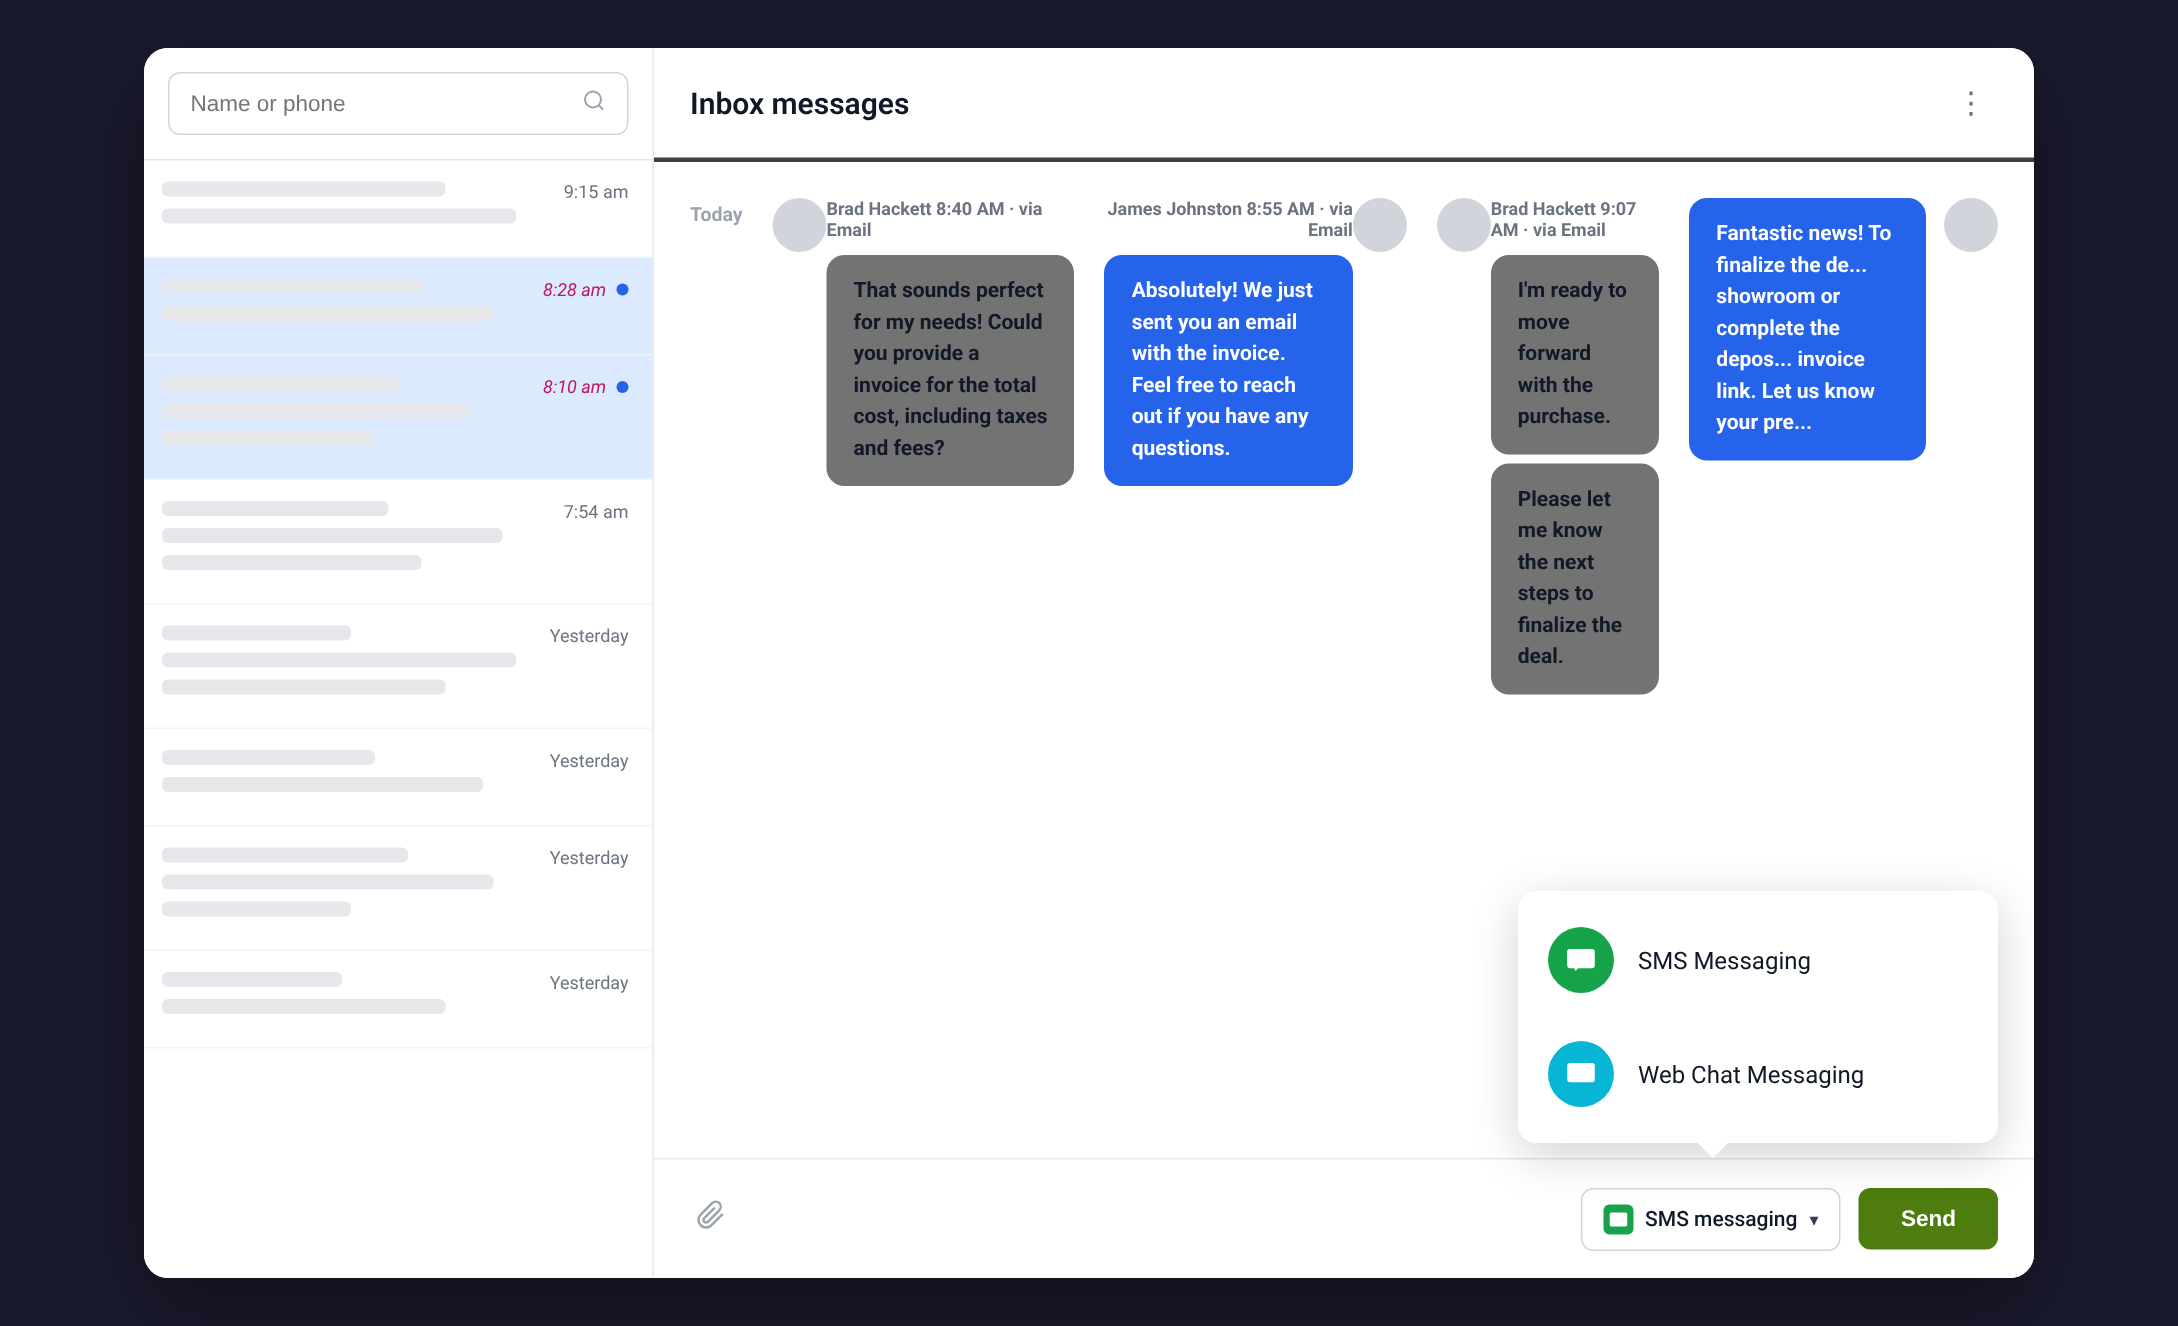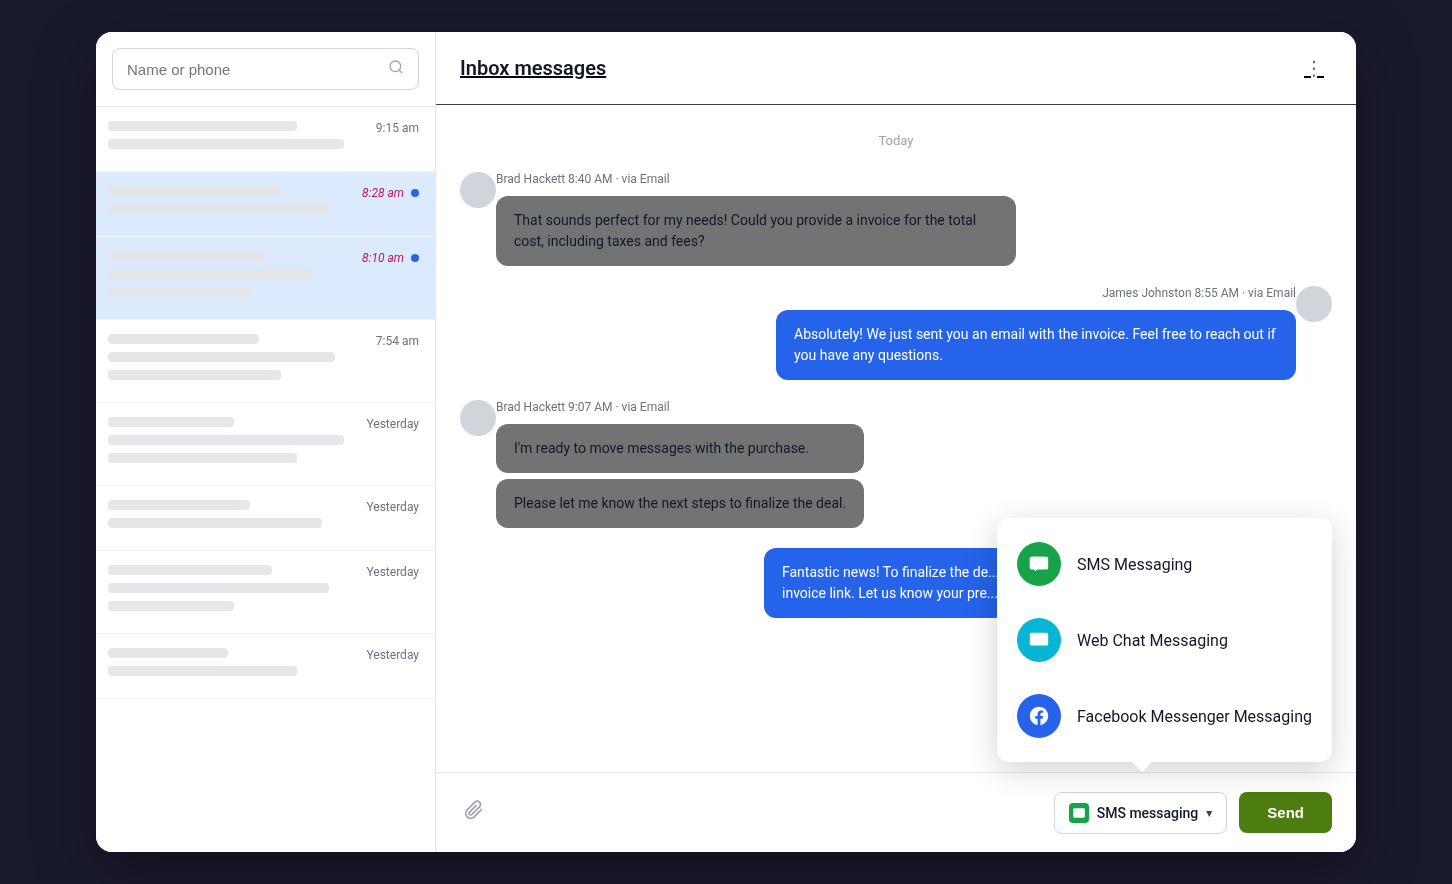--- a/index.html
+++ b/index.html
@@ -99,47 +99,47 @@
     
     .main {
       flex: 1;
       display: flex;
       flex-direction: column;
       background: #fff;
       position: relative;
     }
     .main-header {
       padding: 20px 24px;
-      border-bottom: 1px solid #404040;
+      border-bottom: 3px solid #404040;
       display: flex;
       align-items: center;
       justify-content: space-between;
-      text-decoration: underline;
     }
     .main-title {
       font-size: 20px;
       font-weight: 600;
       color: #111827;
     }
     .more-btn {
       background: none;
       border: none;
       cursor: pointer;
       font-size: 20px;
       color: #6b7280;
       padding: 4px 8px;
       border-radius: 4px;
     }
     .messages-area {
       flex: 1;
       overflow-y: auto;
       padding: 24px;
       display: flex;
-      flex-direction: column;
+      flex-direction: row;
       gap: 20px;
+      font-weight: bold;
     }
     .date-divider {
       text-align: center;
       font-size: 13px;
       color: #9ca3af;
       margin: 4px 0;
     }
     .message-row {
       display: flex;
       align-items: flex-start;
@@ -388,21 +388,21 @@
         <div class="message-group">
           <div class="message-meta right">James Johnston 8:55 AM · via Email</div>
           <div class="bubble outgoing">Absolutely! We just sent you an email with the invoice. Feel free to reach out if you have any questions.</div>
         </div>
       </div>
 
       <div class="message-row">
         <div class="avatar-circle"></div>
         <div class="message-group">
           <div class="message-meta">Brad Hackett 9:07 AM · via Email</div>
-          <div class="bubble">I'm ready to move messages with the purchase.</div>
+          <div class="bubble">I'm ready to move forward with the purchase.</div>
           <div class="bubble">Please let me know the next steps to finalize the deal.</div>
         </div>
       </div>
 
       <div style="display:flex; justify-content:flex-end; align-items:flex-start; gap:12px;">
         <div class="message-group">
           <div class="bubble outgoing truncated">Fantastic news! To finalize the de... showroom or complete the depos... invoice link. Let us know your pre...</div>
         </div>
         <div class="avatar-circle"></div>
       </div>
@@ -444,23 +444,15 @@
       <div class="dropdown-item">
         <div class="dropdown-icon webchat">
           <svg viewBox="0 0 24 24" fill="white">
             <rect x="2" y="4" width="20" height="14" rx="2"></rect>
             <path d="M8 8h8M8 12h5" stroke="white" stroke-width="2" stroke-linecap="round"></path>
           </svg>
         </div>
         <span>Web Chat Messaging</span>
       </div>
 
-      <div class="dropdown-item">
-        <div class="dropdown-icon facebook">
-          <svg viewBox="0 0 24 24" fill="white">
-            <path d="M12 2C6.477 2 2 6.477 2 12c0 4.991 3.657 9.128 8.438 9.879V14.89h-2.54V12h2.54V9.797c0-2.506 1.492-3.89 3.777-3.89 1.094 0 2.238.195 2.238.195v2.46h-1.26c-1.243 0-1.63.771-1.63 1.562V12h2.773l-.443 2.89h-2.33v6.989C18.343 21.129 22 16.99 22 12c0-5.523-4.477-10-10-10z"></path>
-          </svg>
-        </div>
-        <span>Facebook Messenger Messaging</span>
-      </div>
     </div>
   </div>
 </div>
 
 </body></html>

